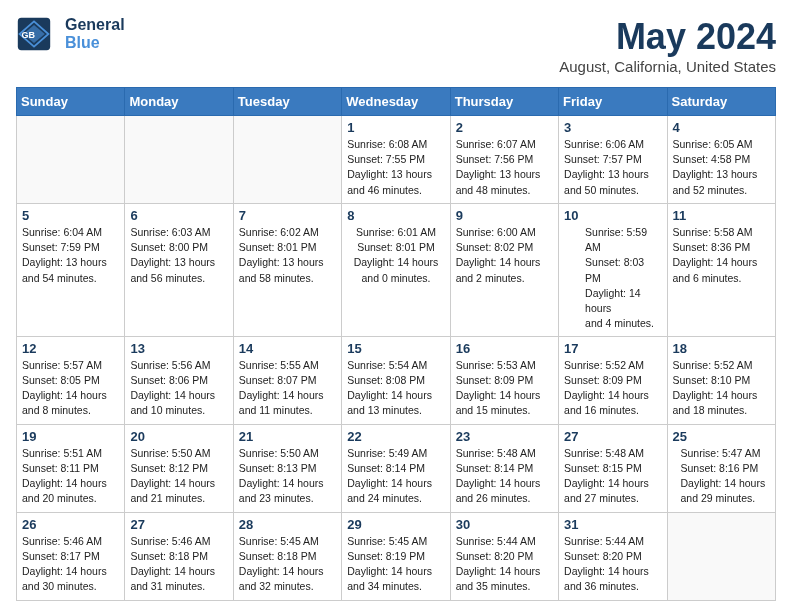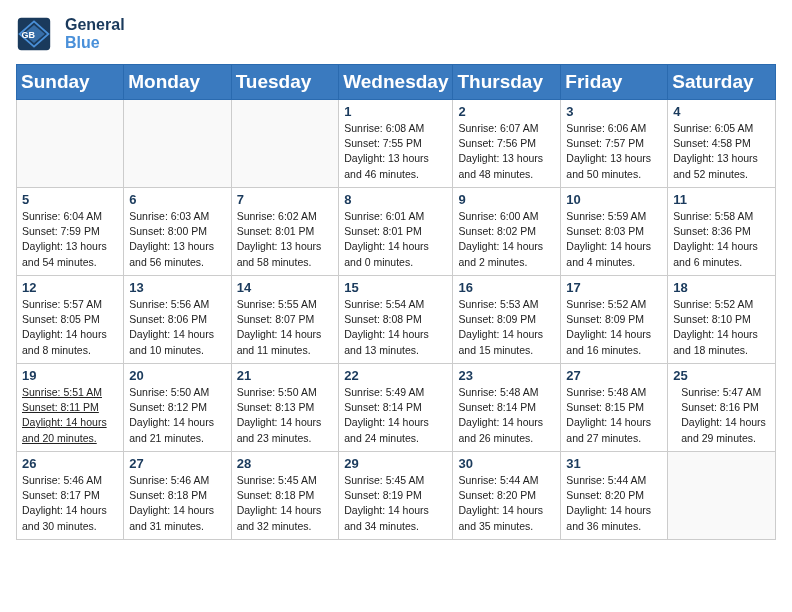--- a/index.html
+++ b/index.html
@@ -44,21 +44,21 @@
       color: #444;
     }
     .calendar {
       width: 100%;
       border-collapse: collapse;
       border: 1px solid #ccc;
     }
     .calendar th {
       background-color: #3a7abf;
       color: #fff;
-      font-size: 19px;
+      font-size: 13px;
       font-weight: bold;
       padding: 6px 4px;
       text-align: left;
       border: 1px solid #2a6aaf;
     }
     .calendar td {
       vertical-align: top;
       border: 1px solid #ccc;
       padding: 4px 5px;
       width: calc(100% / 7);
@@ -94,20 +94,24 @@
       <rect x="2" y="2" width="36" height="36" rx="4" fill="#1a3a5c"></rect>
       <polygon points="20,6 36,20 20,34 4,20" fill="none" stroke="#4a90d9" stroke-width="2"></polygon>
       <polygon points="20,10 32,20 20,30 8,20" fill="#4a90d9" opacity="0.6"></polygon>
       <text x="6" y="24" font-size="10" fill="#fff" font-weight="bold">GB</text>
     </svg>
     <div class="logo-text">
       <div>General</div>
       <div style="color:#4a90d9">Blue</div>
     </div>
   </div>
+  <div class="title-area">
+    <div class="main-title">May 2024</div>
+    <div class="subtitle">August, California, United States</div>
+  </div>
 </div>
 
 <table class="calendar">
   <thead>
     <tr>
     <th>Sunday</th>
         <th>Monday</th>
         <th>Tuesday</th>
         <th>Wednesday</th>
         <th>Thursday</th>
@@ -166,35 +170,35 @@
         </td>
         <td>
           <div class="day-num">7</div>
           <div class="day-info" style="white-space: pre-line;">Sunrise: 6:02 AM
 Sunset: 8:01 PM
 Daylight: 13 hours
 and 58 minutes.</div>
         </td>
         <td>
           <div class="day-num">8</div>
-          <div class="day-info" style="white-space: pre-line;">Sunrise: 6:01 AM
+          <div class="day-info" style="white-space: pre-line; text-align: center;">Sunrise: 6:01 AM
 Sunset: 8:01 PM
 Daylight: 14 hours
 and 0 minutes.</div>
         </td>
         <td>
           <div class="day-num">9</div>
           <div class="day-info" style="white-space: pre-line;">Sunrise: 6:00 AM
 Sunset: 8:02 PM
 Daylight: 14 hours
 and 2 minutes.</div>
         </td>
         <td>
           <div class="day-num">10</div>
-          <div class="day-info" style="white-space: pre-line;">Sunrise: 5:59 AM
+          <div class="day-info" style="white-space: pre-line; margin-left: 21px;">Sunrise: 5:59 AM
 Sunset: 8:03 PM
 Daylight: 14 hours
 and 4 minutes.</div>
         </td>
         <td>
           <div class="day-num">11</div>
           <div class="day-info" style="white-space: pre-line;">Sunrise: 5:58 AM
 Sunset: 8:36 PM
 Daylight: 14 hours
 and 6 minutes.</div>
@@ -247,21 +251,21 @@
           <div class="day-num">18</div>
           <div class="day-info" style="white-space: pre-line;">Sunrise: 5:52 AM
 Sunset: 8:10 PM
 Daylight: 14 hours
 and 18 minutes.</div>
         </td>
       </tr>
       <tr class="week-row">
         <td>
           <div class="day-num">19</div>
-          <div class="day-info" style="white-space: pre-line; text-decoration: underline;">Sunrise: 5:51 AM
+          <div class="day-info" style="white-space: pre-line;">Sunrise: 5:51 AM
 Sunset: 8:11 PM
 Daylight: 14 hours
 and 20 minutes.</div>
         </td>
         <td>
           <div class="day-num">20</div>
           <div class="day-info" style="white-space: pre-line;">Sunrise: 5:50 AM
 Sunset: 8:12 PM
 Daylight: 14 hours
 and 21 minutes.</div>

